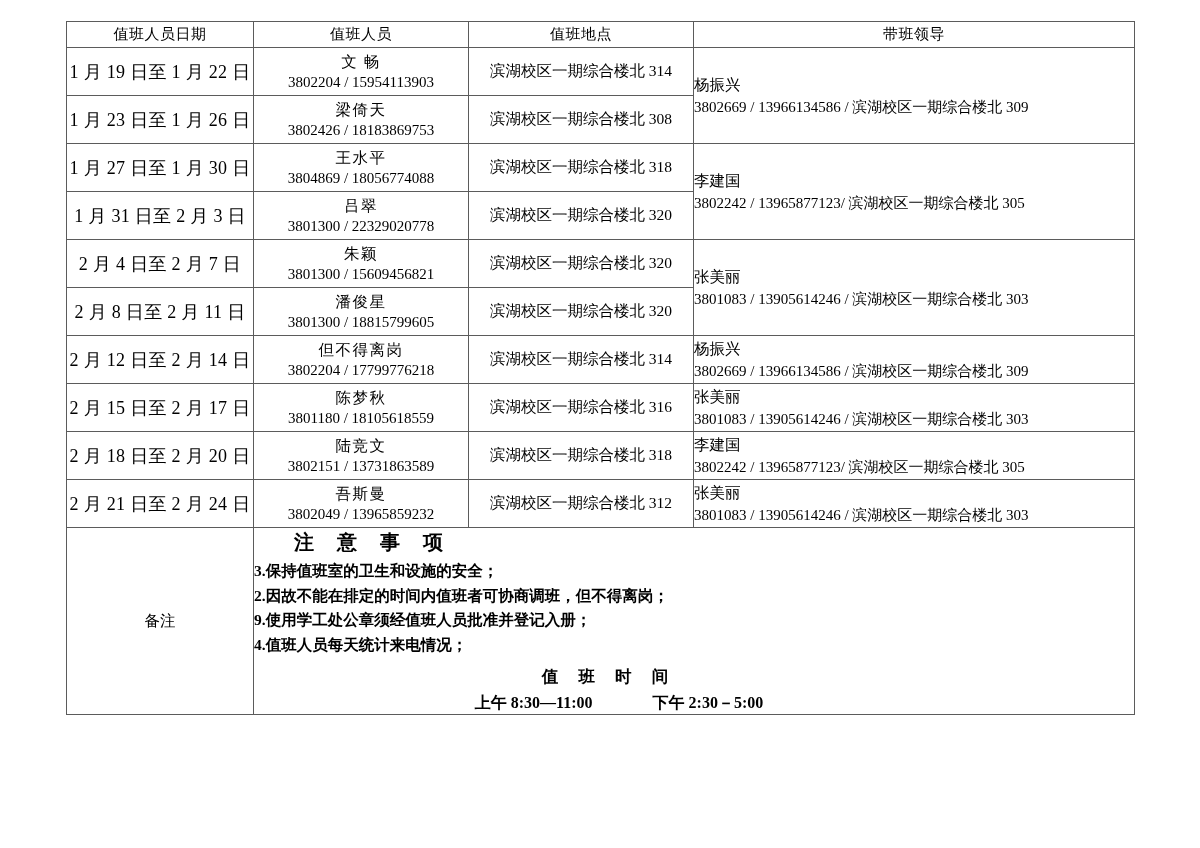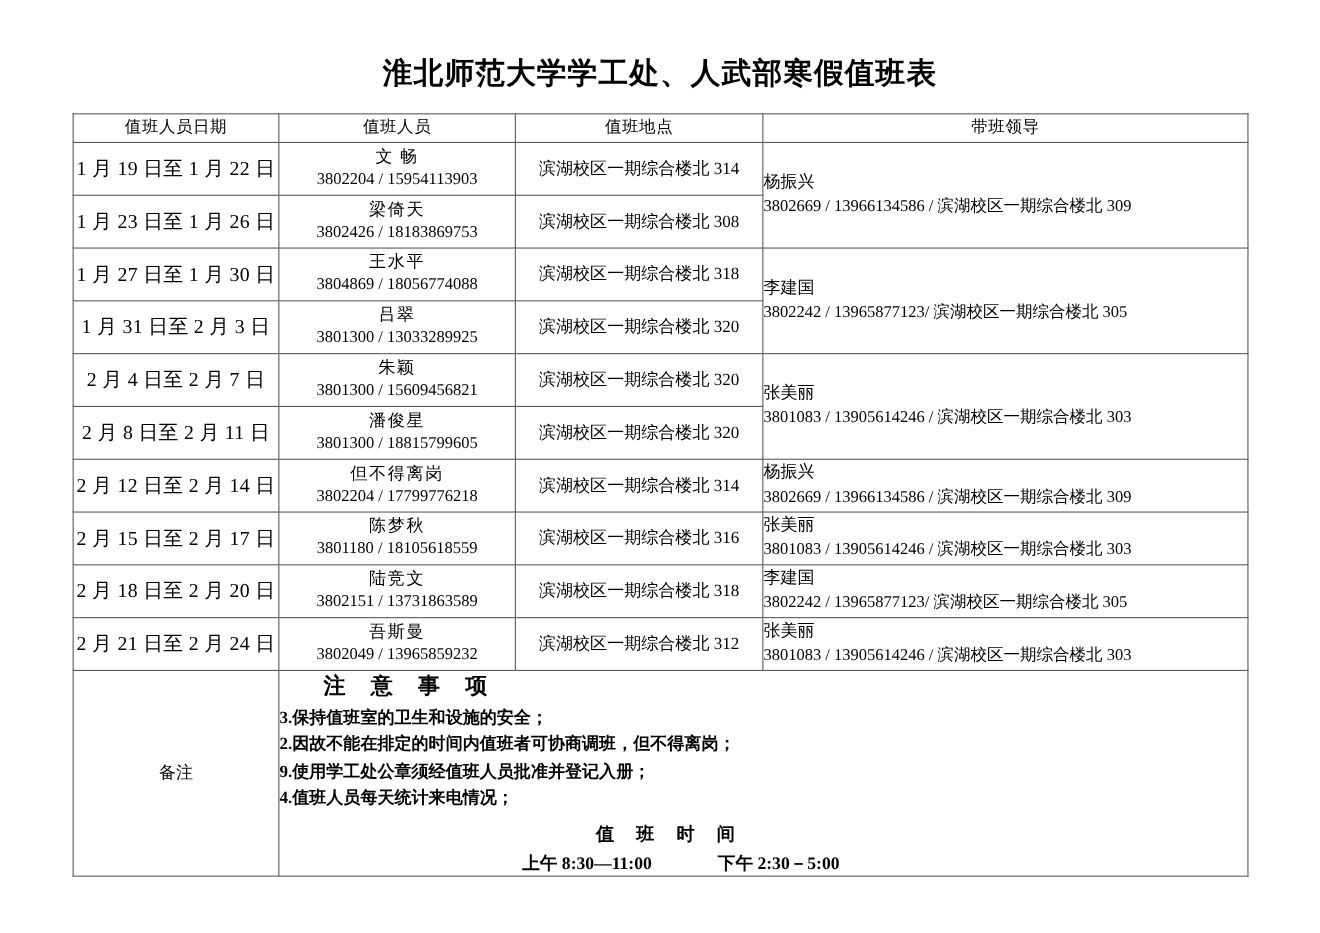--- a/index.html
+++ b/index.html
@@ -147,21 +147,20 @@
     padding-right: 150px;
     white-space: nowrap;
   }
   .duty-times .gap { display: inline-block; width: 52px; }
 </style>
 </head>
 <body>
 
 <div class="page">
 
-  <div class="doc-title">淮北师范大学学工处、人武部寒假值班表</div>
 
   <div class="table-wrap">
     <table class="roster">
       <colgroup>
         <col class="col-date">
         <col class="col-person">
         <col class="col-place">
         <col class="col-leader">
       </colgroup>
       <thead>
@@ -203,21 +202,21 @@
           <td class="place-cell">滨湖校区一期综合楼北 318</td>
           <td class="leader-cell" rowspan="2">
             <span class="l-name">李建国</span>
             <span class="l-info">3802242 / 13965877123/ 滨湖校区一期综合楼北 305</span>
           </td>
         </tr>
         <tr>
           <td class="date-cell">1 月 31 日至 2 月 3 日</td>
           <td class="person-cell">
             <div class="p-name">吕翠</div>
-            <div class="p-phone">3801300 / 13033289925</div>
+            <div class="p-phone">3801300 / 22329020778</div>
           </td>
           <td class="place-cell">滨湖校区一期综合楼北 320</td>
         </tr>
 
         <tr>
           <td class="date-cell">2 月 4 日至 2 月 7 日</td>
           <td class="person-cell">
             <div class="p-name">朱颖</div>
             <div class="p-phone">3801300 / 15609456821</div>
           </td>

